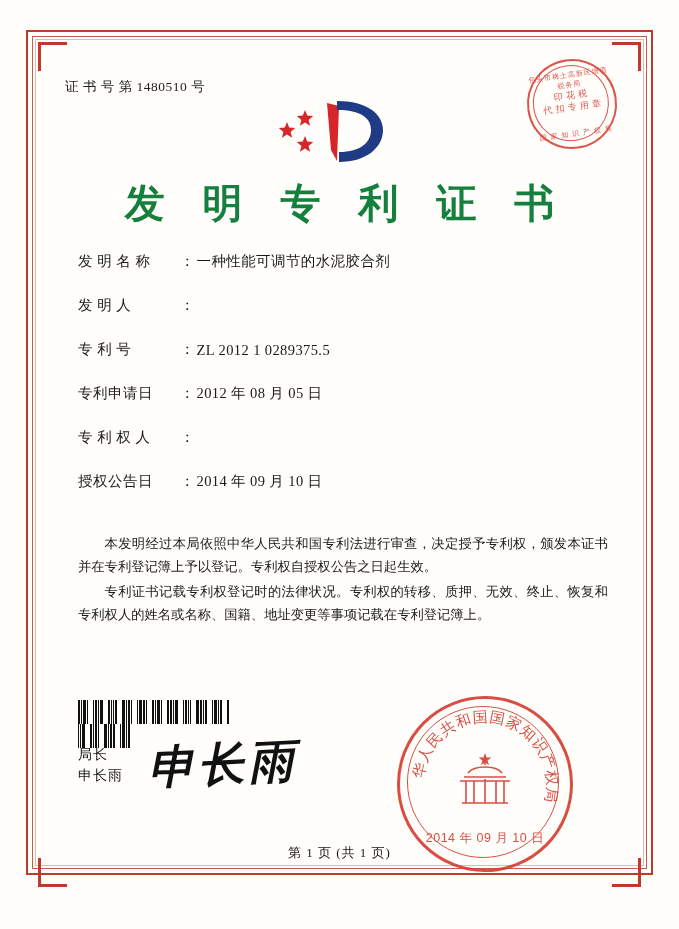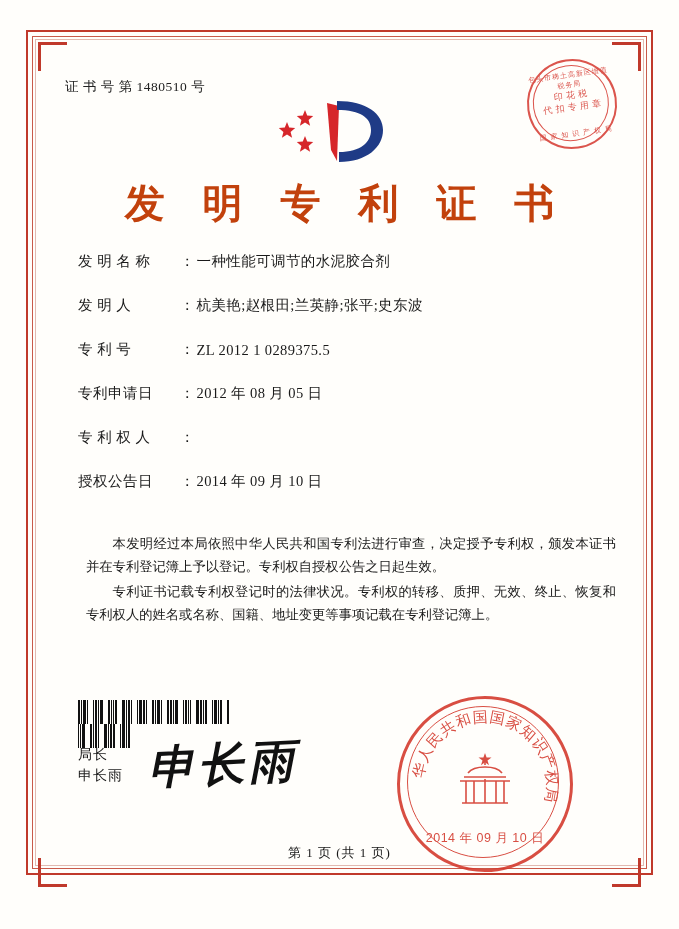--- a/index.html
+++ b/index.html
@@ -126,21 +126,21 @@
 
   
   .main-title {
     position: absolute;
     left: 0; right: 0;
     top: 120px;
     text-align: center;
     font-size: 40px;
     font-weight: bold;
     letter-spacing: 12px;
-    color: #c2410c;
+    color: #15803d;
     text-indent: 12px;
     font-family: "DejaVu Serif", "Liberation Serif", serif;
   }
 
   
   .fields {
     position: absolute;
     left: 26px;
     top: 196px;
     width: 530px;
@@ -163,21 +163,21 @@
     padding-right: 2px;
   }
   .field-value {
     flex: 1 1 auto;
     letter-spacing: 0.4px;
   }
 
   
   .body-text {
     position: absolute;
-    left: 34px;
+    left: 26px;
     top: 476px;
     width: 530px;
     font-size: 13.3px;
     line-height: 23px;
     text-align: justify;
     color: #1a1a1a;
   }
   .body-text p {
     margin: 0 0 2px 0;
     text-indent: 2em;
@@ -324,21 +324,20 @@
 
     <div class="fields">
       <div class="field-row">
         <span class="field-label">发 明 名 称</span>
         <span class="field-colon">：</span>
         <span class="field-value">一种性能可调节的水泥胶合剂</span>
       </div>
       <div class="field-row">
         <span class="field-label">发 明 人</span>
         <span class="field-colon">：</span>
-        <span class="field-value">杭美艳;赵根田;兰英静;张平;史东波</span>
       </div>
       <div class="field-row">
         <span class="field-label">专 利 号</span>
         <span class="field-colon">：</span>
         <span class="field-value">ZL 2012 1 0289375.5</span>
       </div>
       <div class="field-row">
         <span class="field-label">专利申请日</span>
         <span class="field-colon">：</span>
         <span class="field-value">2012 年 08 月 05 日</span>

